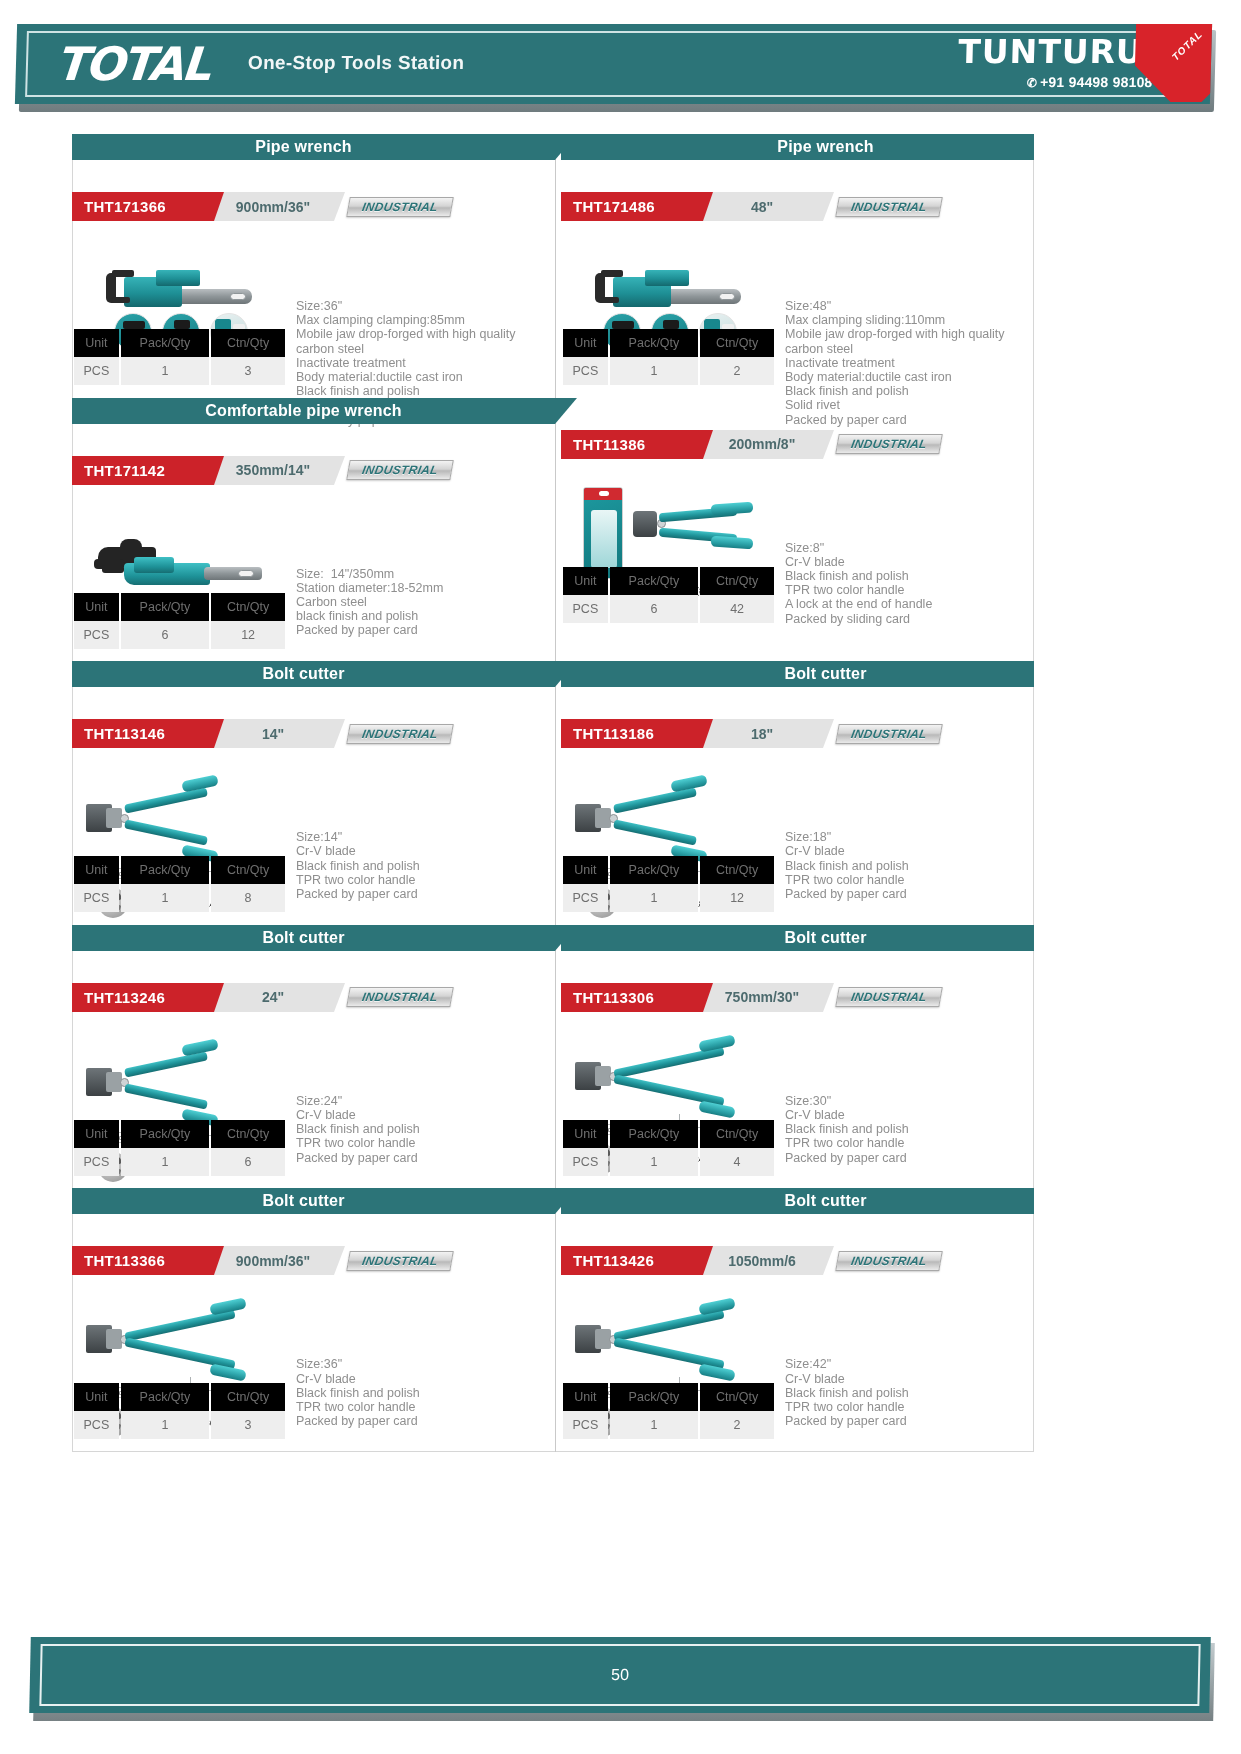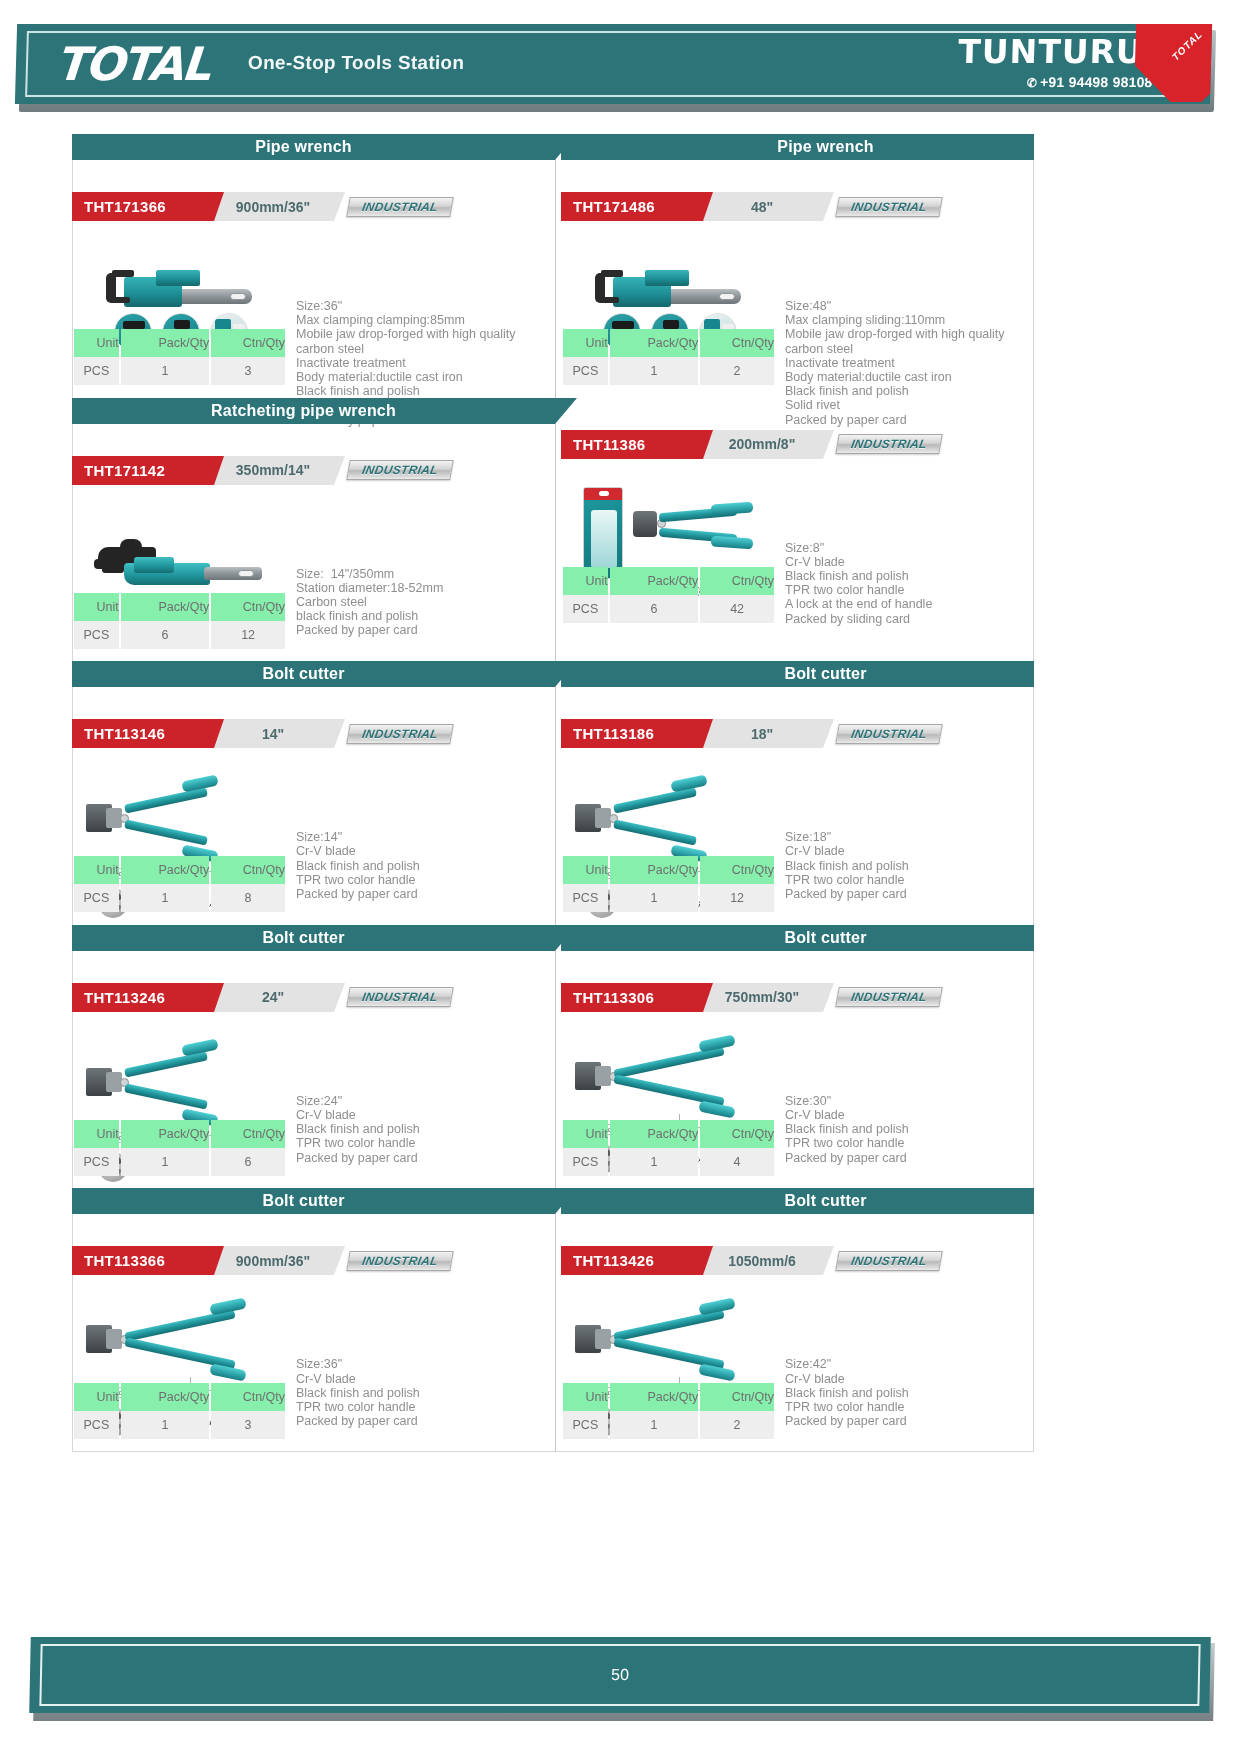--- a/index.html
+++ b/index.html
@@ -187,21 +187,21 @@
   .pack-table {
     position: absolute; left: 0; bottom: 44px;
     width: 215px;
     border-collapse: separate; border-spacing: 2px 0;
   }
   .pack-table th, .pack-table td {
     text-align: center; font-weight: normal;
     font-size: 12.5px; color: #6f6f6f;
     height: 28px; vertical-align: middle;
   }
-  .pack-table th { background: #86efac; text-align: right; }
+  .pack-table th { background: #000000; }
   .pack-table td { background: #eeeeee; }
 
   
   .prod-img { position: absolute; left: 0; top: 16px; width: 218px; height: 160px; }
 
   .cr-v-mark {
     position: absolute; display: flex; align-items: center; gap: 4px;
   }
   .cr-v-disc {
     width: 30px; height: 30px; border-radius: 50%;
@@ -475,21 +475,21 @@
           <div class="spec-line">Inactivate treatment</div>
           <div class="spec-line">Body material:ductile cast iron</div>
           <div class="spec-line">Black finish and polish</div>
           <div class="spec-line">Solid rivet</div>
           <div class="spec-line">Packed by paper card</div>
       </div>
     </div>
   </div>
   <div class="card left">
     <div class="title-bar">
-      <span class="title-text">Ratcheting pipe wrench</span>
+      <span class="title-text">Comfortable pipe wrench</span>
       <span class="tail"></span>
     </div>
     <div class="code-row">
       <div class="code-red">THT171142</div>
       <div class="size-grey">350mm/14"</div>
       <div class="badge-ind">
         <span>INDUSTRIAL</span>
       </div>
     </div>
     <div class="card-body">

